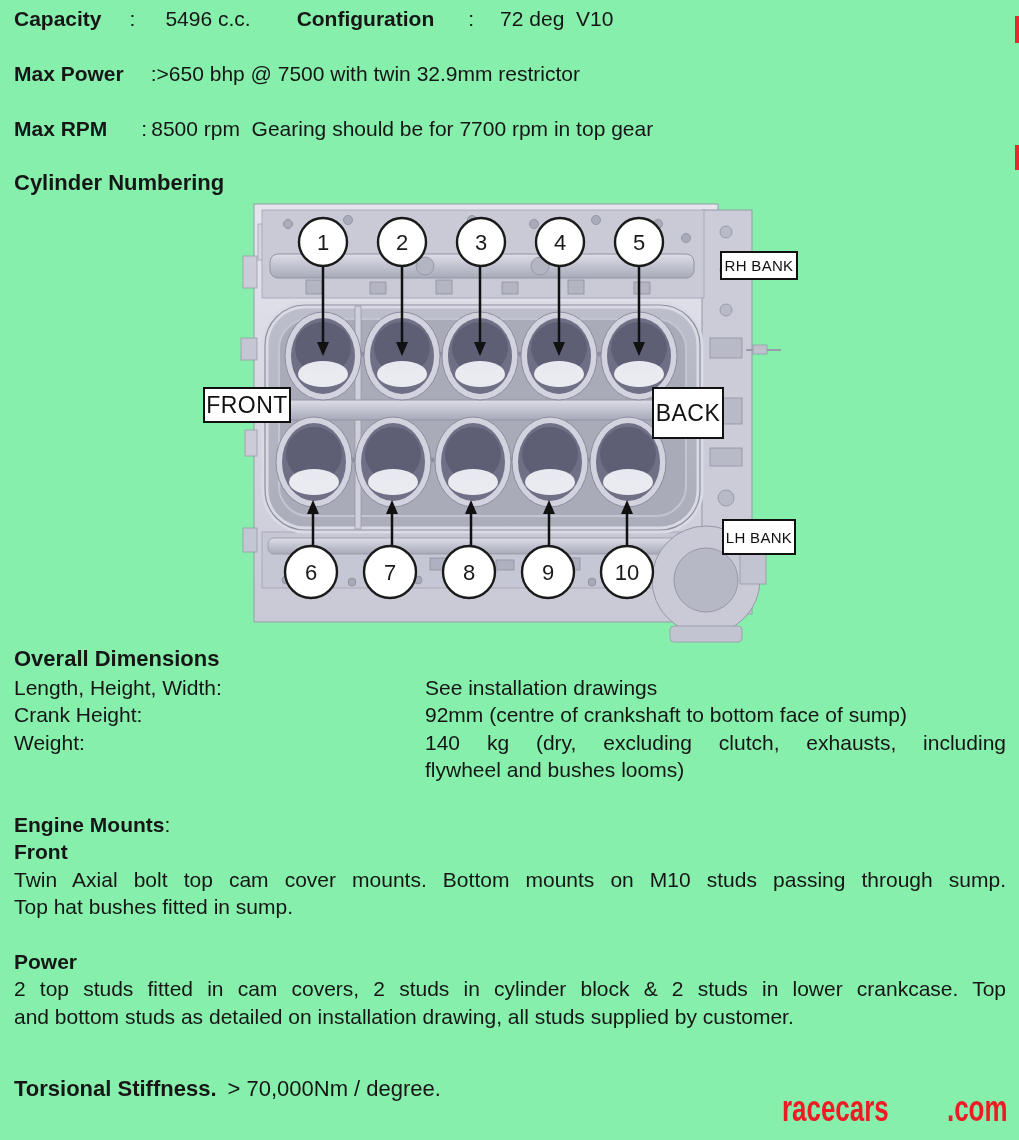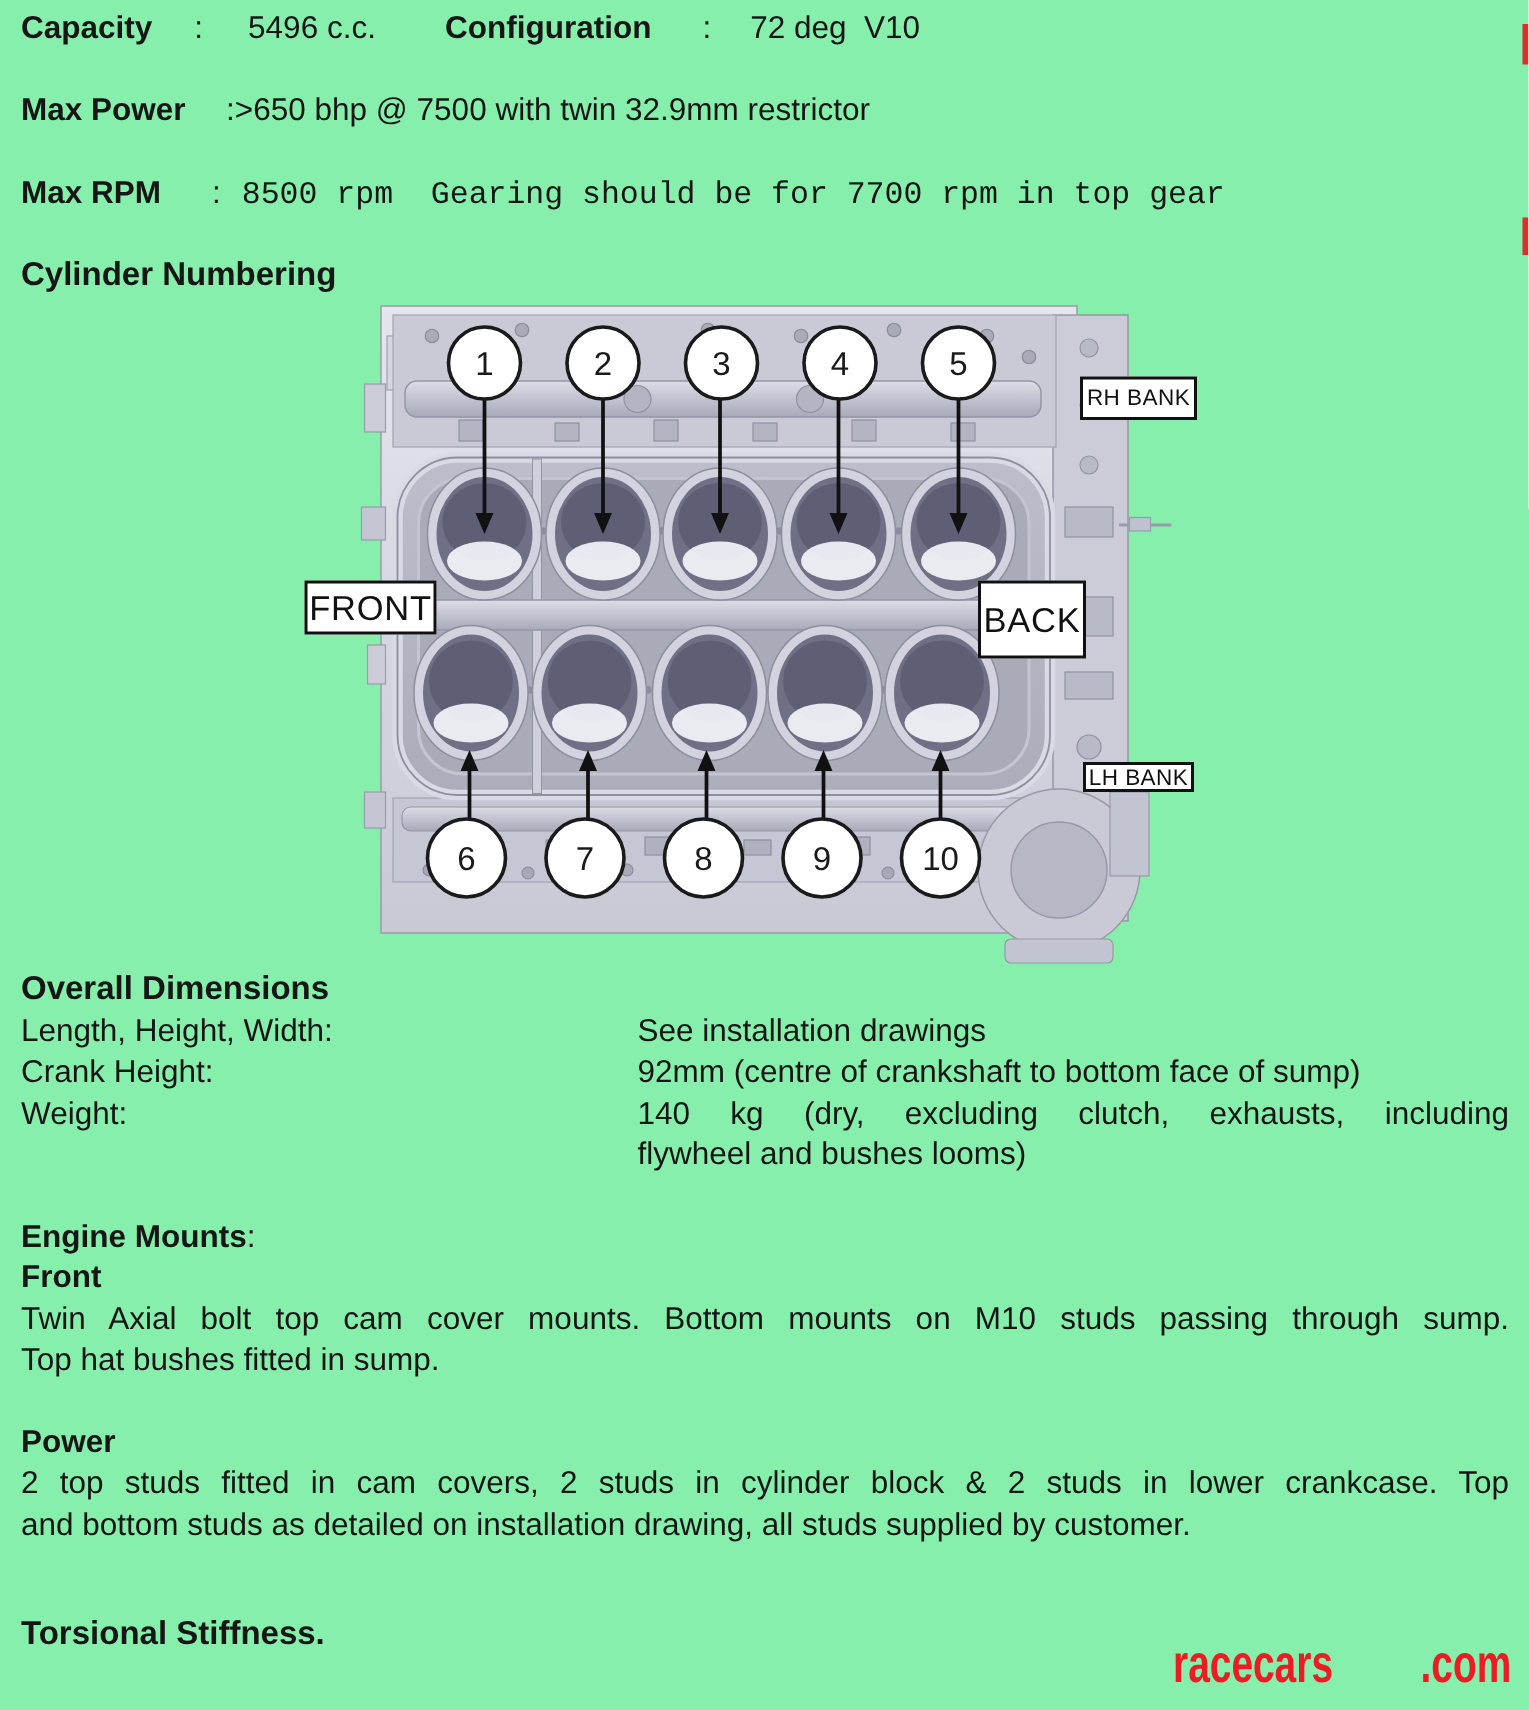--- a/index.html
+++ b/index.html
@@ -45,21 +45,21 @@
 
   <div class="abs specline" style="top:61px;">
     <span class="b">Max Power</span>
     <span style="margin-left:27px;">:</span>
     <span style="">&gt;650 bhp @ 7500 with twin 32.9mm restrictor</span>
   </div>
 
   <div class="abs specline" style="top:116px;">
     <span class="b">Max RPM</span>
     <span style="margin-left:34px;">:</span>
-    <span class="pre" style="margin-left:14px;font-family:Liberation Mono, monospace;">8500 rpm  Gearing should be for 7700 rpm in top gear</span>
+    <span class="pre" style="margin-left:4px;">8500 rpm  Gearing should be for 7700 rpm in top gear</span>
   </div>
 
   <div class="abs heading" style="top:170px;">Cylinder Numbering</div>
 
   <div class="abs" style="left:0; top:0;">
     <svg class="abs" style="left:240px; top:198px;" width="545" height="452" viewBox="0 0 545 452">
       <defs>
         <linearGradient id="gBody" x1="0" y1="0" x2="0" y2="1">
           <stop offset="0" stop-color="#e4e5ed"></stop>
             <stop offset="1" stop-color="#c8c9d5"></stop>
@@ -287,21 +287,21 @@
         <circle cx="308" cy="374" r="26" fill="#fff" stroke="#1a1a1a" stroke-width="2.4"></circle>
         <text x="308" y="382" font-size="22" text-anchor="middle" fill="#1a1a1a">9</text>
         <circle cx="387" cy="374" r="26" fill="#fff" stroke="#1a1a1a" stroke-width="2.4"></circle>
         <text x="387" y="382" font-size="22" text-anchor="middle" fill="#1a1a1a">10</text>
       </g>
     </svg>
 
     <div class="labelbox" style="left:203px; top:387px; width:88px; height:36px;">FRONT</div>
     <div class="labelbox" style="left:652px; top:387px; width:72px; height:52px;">BACK</div>
     <div class="labelbox small" style="left:720px; top:251px; width:78px; height:29px;">RH BANK</div>
-    <div class="labelbox small" style="left:722px; top:508px; width:74px; height:20px;text-align:right;">LH BANK</div>
+    <div class="labelbox small" style="left:722px; top:519px; width:74px; height:36px;text-align:right;">LH BANK</div>
   </div>
 
   <div class="abs heading" style="top:646px;">Overall Dimensions</div>
   <div class="abs para" style="top:674px;">
     <div class="dimrow">
       <div class="dimlabel">Length, Height, Width:</div>
       <div class="dimvalue">See installation drawings</div>
     </div>
     <div class="dimrow">
       <div class="dimlabel">Crank Height:</div>
@@ -324,20 +324,21 @@
   </div>
 
   <div class="abs para" style="top:948px;">
     <div class="b">Power</div>
     <div class="jline">2 top studs fitted in cam covers, 2 studs in cylinder block &amp; 2 studs in lower crankcase. Top</div>
     <div>and bottom studs as detailed on installation drawing, all studs supplied by customer.</div>
   </div>
 
   <div class="abs specline" style="top:1076px; font-size:22px;">
     <span class="b">Torsional Stiffness.</span>
+    <span style="margin-left:11px;">&gt; 70,000Nm / degree.</span>
   </div>
 
   <div class="wm" style="left:782px;">racecars</div>
   <div class="wm" style="left:947px;">.com</div>
 
   <div class="edge-mark" style="top:16px; height:27px;"></div>
   <div class="edge-mark" style="top:145px; height:25px;"></div>
 
 </div>
 

